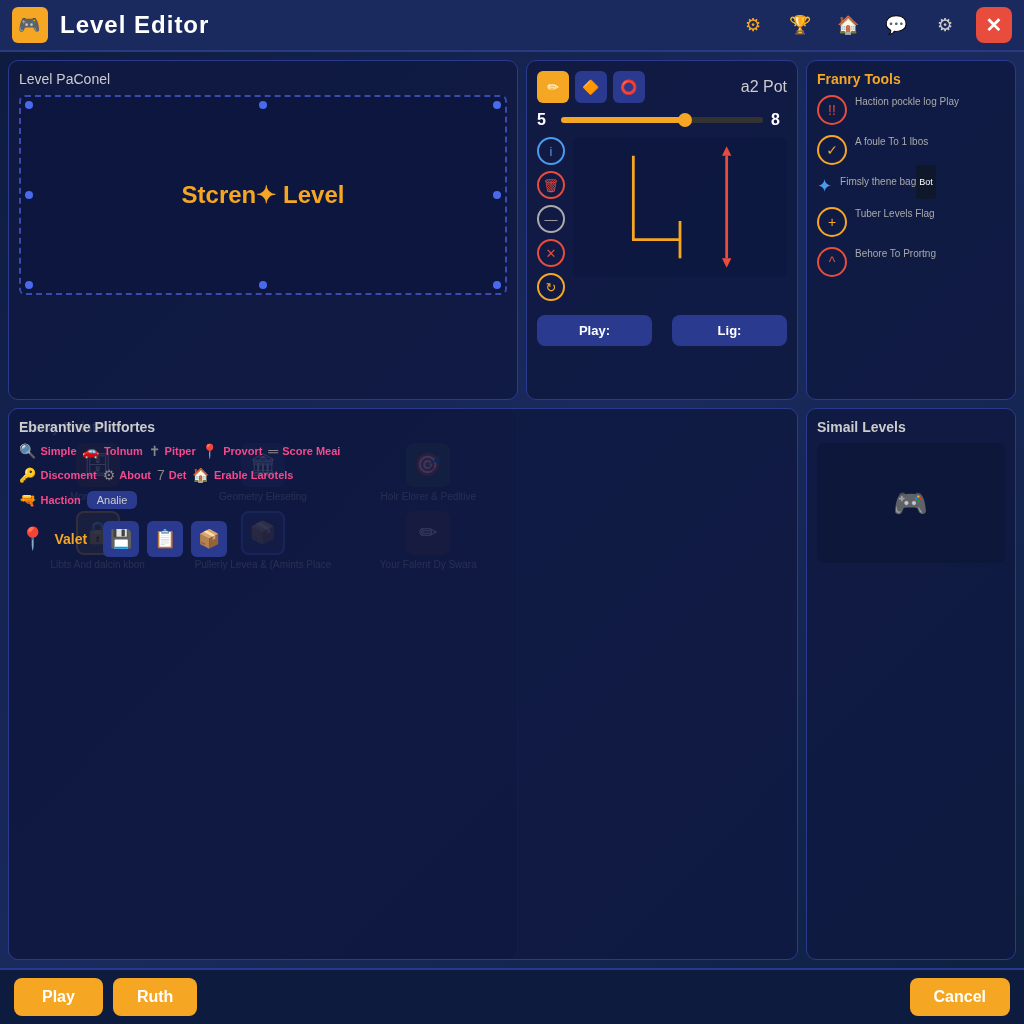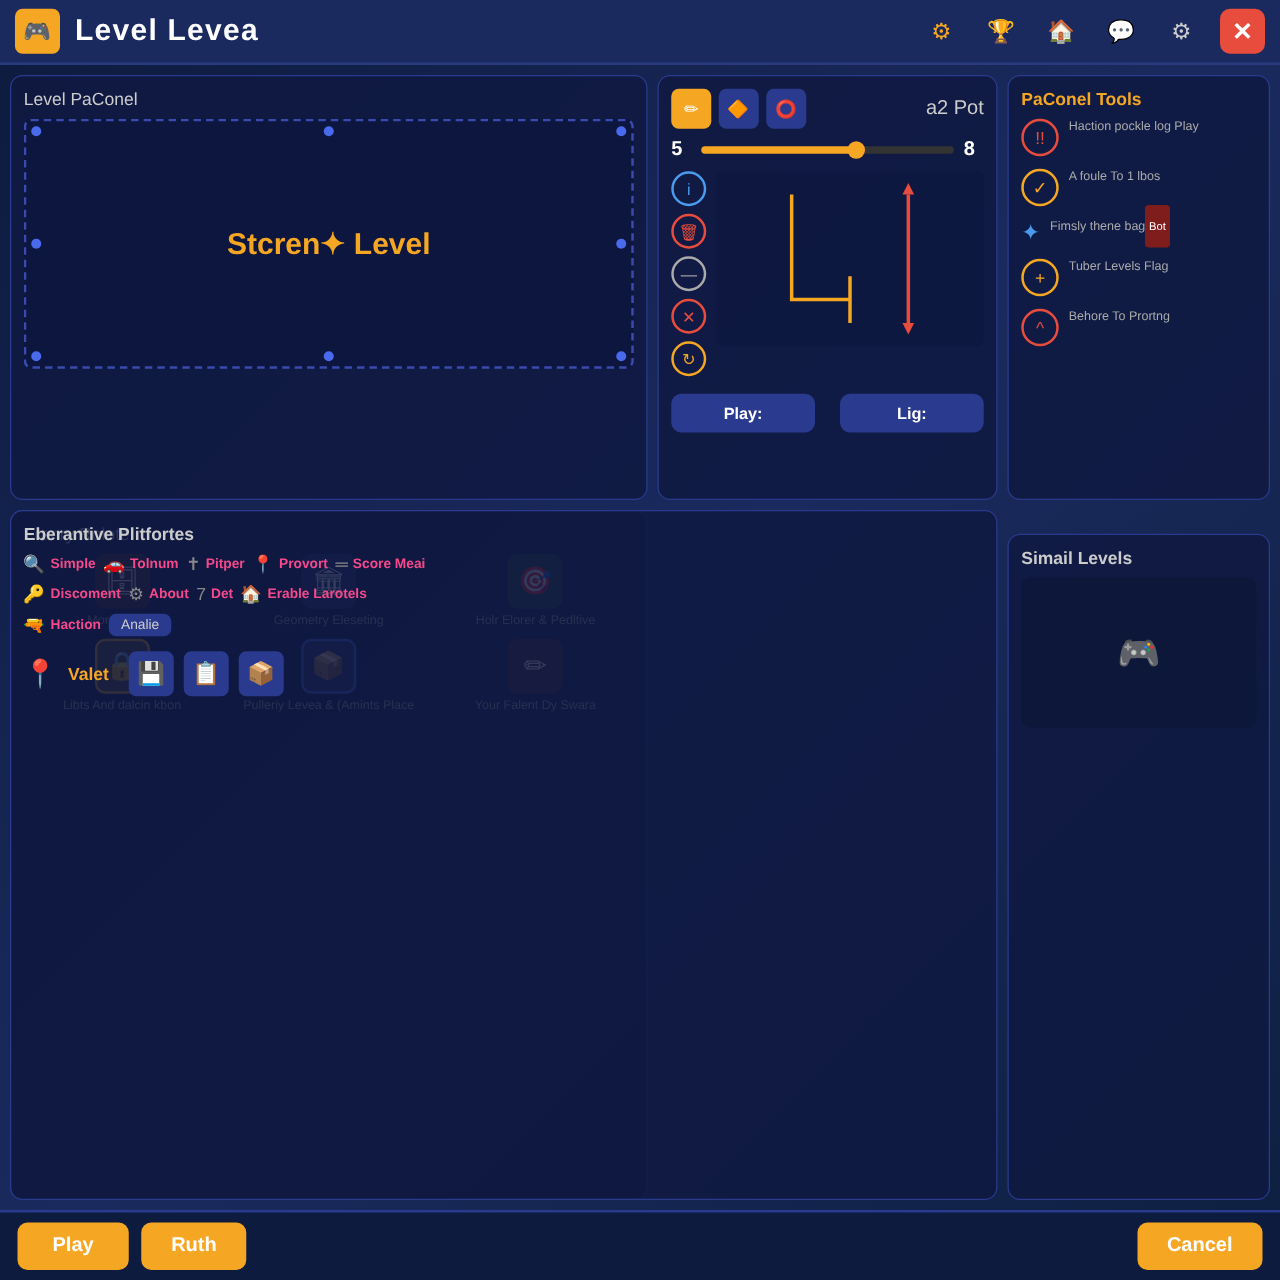--- a/index.html
+++ b/index.html
@@ -299,21 +299,20 @@
     .tool-icon-circle.yellow { border-color: #f5a623; color: #f5a623; }
     .tool-icon-circle.red { border-color: #e74c3c; color: #e74c3c; }
     .tool-text {
       font-size: 10px;
       color: #aaa;
       line-height: 1.3;
     }
     .bottom-right {
       grid-column: 3;
       grid-row: 2;
-      margin-top: 19px;
     }
     .bottom-section-title {
       font-size: 14px;
       font-weight: bold;
       color: #ccc;
       margin-bottom: 8px;
     }
     .filter-row {
       display: flex;
       flex-wrap: wrap;
@@ -418,21 +417,21 @@
     }
   </style>
 </head>
 <body>
 
 <div class="title-bar">
   <div class="title-left">
     <div class="title-icon">
       <span>🎮</span>
     </div>
-    <span class="title-text">Level Levea</span>
+    <span class="title-text">Level Editor</span>
   </div>
   <div class="title-right">
     <button class="title-icon-btn active">⚙</button>
     <button class="title-icon-btn">🏆</button>
     <button class="title-icon-btn">🏠</button>
     <button class="title-icon-btn">💬</button>
     <button class="title-icon-btn">⚙</button>
     <div class="close-btn">
       <span>✕</span>
     </div>
@@ -501,32 +500,32 @@
         </svg>
       </div>
     </div>
     <div class="layer-btn-row">
       <button class="layer-btn">Play:</button>
       <button class="layer-btn">Lig:</button>
     </div>
   </div>
 
   <div class="panel tools-panel">
-    <div class="tools-title">PaConel Tools</div>
+    <div class="tools-title">Franry Tools</div>
     <div class="tool-item">
       <div class="tool-icon-circle red">!!</div>
       <span class="tool-text">Haction pockle log Play</span>
     </div>
     <div class="tool-item">
       <div class="tool-icon-circle yellow">✓</div>
       <span class="tool-text">A foule To 1 lbos</span>
     </div>
     <div class="tool-item">
       <div style="font-size:18px;color:#4a9aee;">✦</div>
-      <span class="tool-text">Fimsly thene bag<span style="background:#7f1d1d;color:#fff;font-size:9px;padding:12px 3px;border-radius:3px;">Bot</span></span>
+      <span class="tool-text">Fimsly thene bag<span style="background:#0f172a;color:#fff;font-size:9px;padding:12px 3px;border-radius:3px;">Bot</span></span>
     </div>
     <div class="tool-item">
       <div class="tool-icon-circle yellow">+</div>
       <span class="tool-text">Tuber Levels Flag</span>
     </div>
     <div class="tool-item">
       <div class="tool-icon-circle red">^</div>
       <span class="tool-text">Behore To Prortng</span>
     </div>
   </div>

